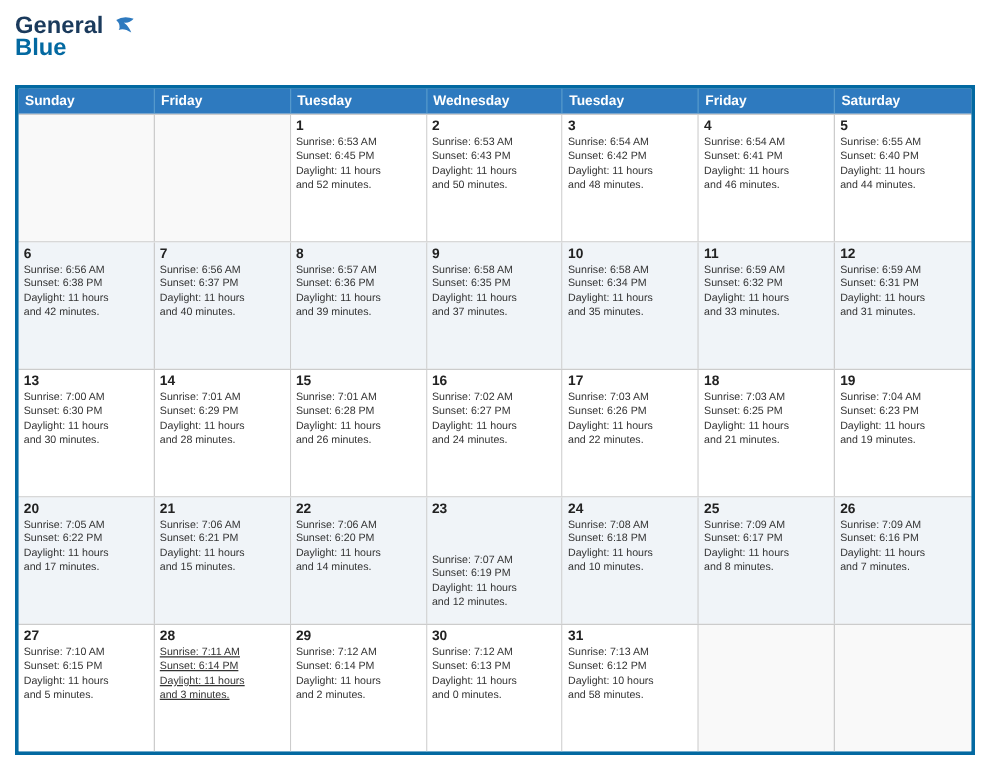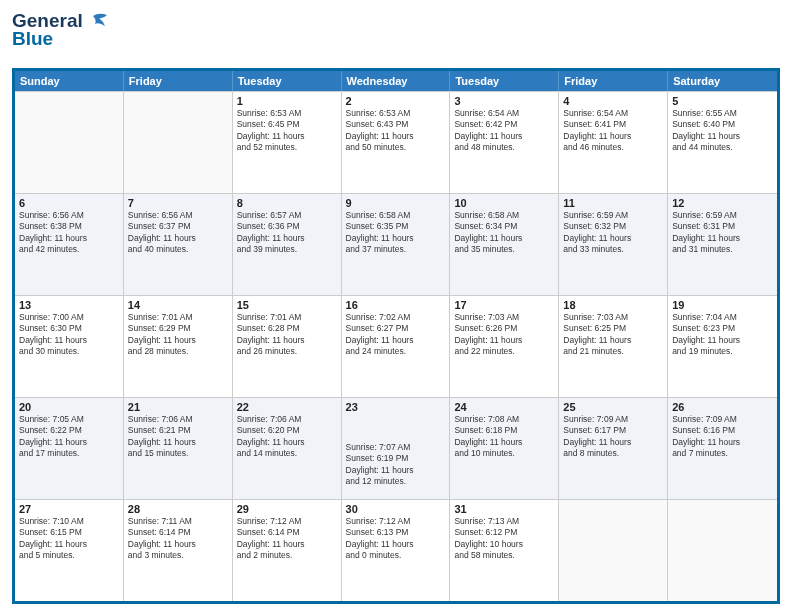--- a/index.html
+++ b/index.html
@@ -322,21 +322,21 @@
         <div class="week-row">
           <div class="day-cell">
             <span class="day-num">27</span>
             <div class="day-info" style="white-space: pre-line;">Sunrise: 7:10 AM
 Sunset: 6:15 PM
 Daylight: 11 hours
 and 5 minutes.</div>
           </div>
           <div class="day-cell">
             <span class="day-num">28</span>
-            <div class="day-info" style="white-space: pre-line;">Sunrise: 7:11 AM
+            <div class="day-info" style="white-space: pre-line; text-decoration: underline;">Sunrise: 7:11 AM
 Sunset: 6:14 PM
 Daylight: 11 hours
 and 3 minutes.</div>
           </div>
           <div class="day-cell">
             <span class="day-num">29</span>
             <div class="day-info" style="white-space: pre-line;">Sunrise: 7:12 AM
 Sunset: 6:14 PM
 Daylight: 11 hours
 and 2 minutes.</div>

